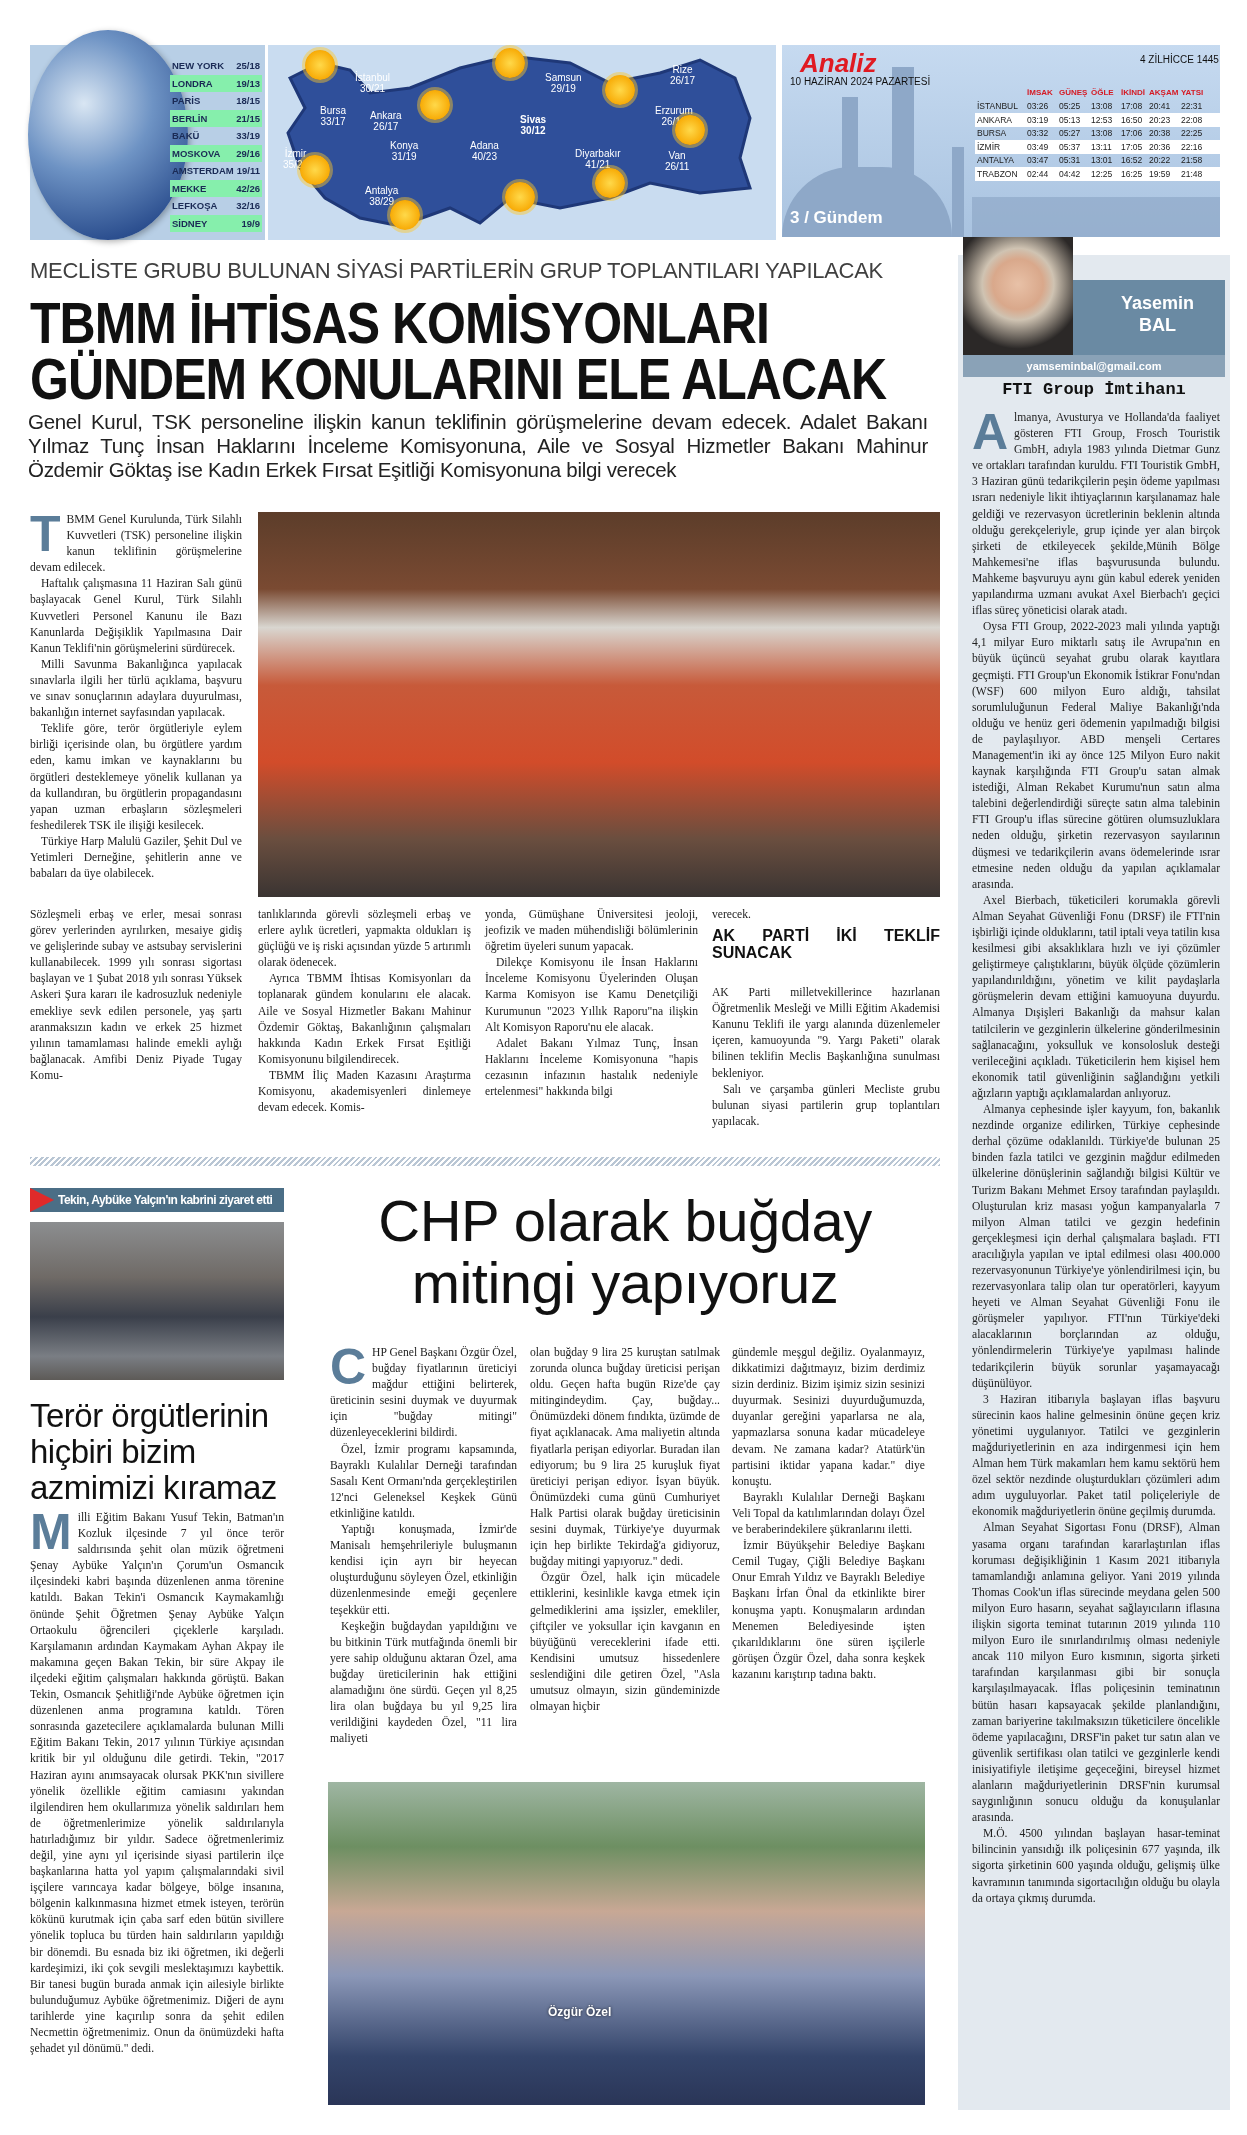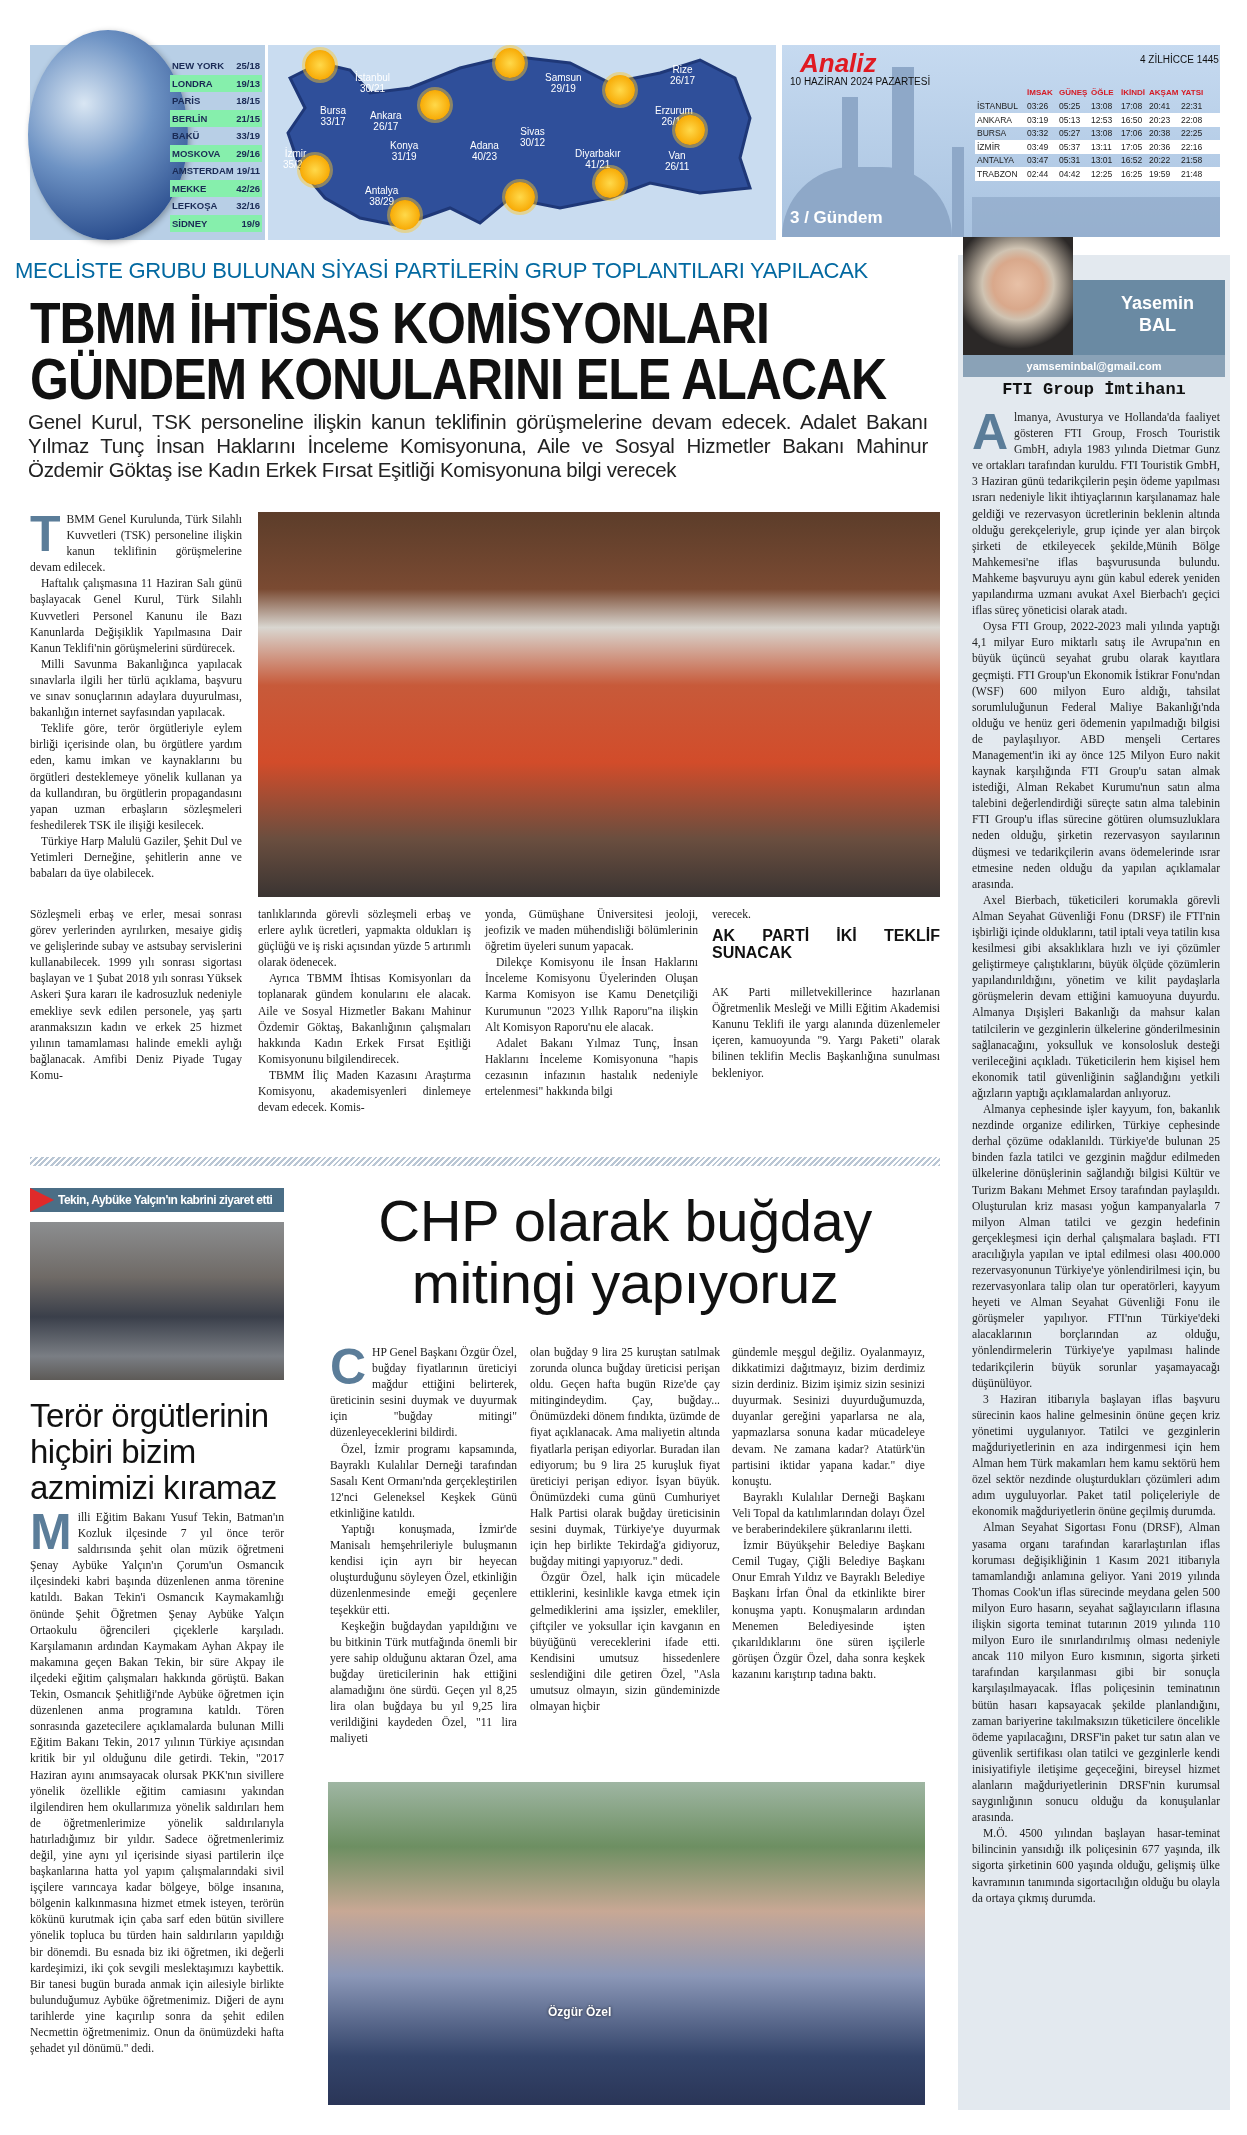--- a/index.html
+++ b/index.html
@@ -23,21 +23,21 @@
 #logo{left:800px;top:48px;font-size:26px;font-weight:900;color:#e01a22;font-family:Liberation Sans, sans-serif;font-style:italic}
 #date-line{left:790px;top:76px;font-size:10px;color:#111}
 #hijri{left:1140px;top:54px;font-size:10px;color:#111}
 #prayer-table{left:975px;top:86px;width:245px;font-size:8.5px;font-family:"Liberation Sans",sans-serif}
 .prow{display:grid;grid-template-columns:50px 32px 32px 30px 28px 32px 30px;height:13.5px;align-items:center;padding-left:2px}
 .prow.alt{background:#fff}
 .prow.head span{color:#d51a24;font-weight:bold;font-size:8px}
 #section-label{left:790px;top:208px;font-size:17px;color:#fff;font-weight:bold;font-family:"Liberation Sans",sans-serif}
 
 
-#kicker{left:15px;top:258px;width:900px;font-size:22px;color:#0369a1;letter-spacing:-0.3px;white-space:nowrap;font-family:"Liberation Sans",sans-serif}
+#kicker{left:30px;top:258px;width:900px;font-size:22px;color:#404040;letter-spacing:-0.3px;white-space:nowrap;font-family:"Liberation Sans",sans-serif}
 #headline1,#headline2{left:30px;width:900px;font-size:50px;font-weight:900;color:#111;font-family:"Liberation Sans",sans-serif;letter-spacing:-1px;white-space:nowrap;transform:scaleY(1.15);transform-origin:top left}
 #headline1{top:290px}
 #headline2{top:346px}
 #deck{left:28px;top:410px;width:900px;font-size:20.5px;line-height:24px;color:#222;font-family:"Liberation Sans",sans-serif;text-align:justify;letter-spacing:-0.3px}
 
 
 .txt{font-size:11.6px;line-height:16.1px;text-align:justify;hyphens:auto;color:#222}
 .txt p{text-indent:11px}
 .txt p.first{text-indent:0}
 .drop{float:left;font-family:"Liberation Sans",sans-serif;font-weight:bold;color:#5b7d99;font-size:50px;line-height:40px;margin:2px 6px 0 0}
@@ -240,20 +240,21 @@
       <p class="first">yonda, Gümüşhane Üniversitesi jeoloji, jeofizik ve maden mühendisliği bölümlerinin öğretim üyeleri sunum yapacak.</p>
       <p>Dilekçe Komisyonu ile İnsan Haklarını İnceleme Komisyonu Üyelerinden Oluşan Karma Komisyon ise Kamu Denetçiliği Kurumunun "2023 Yıllık Raporu"na ilişkin Alt Komisyon Raporu'nu ele alacak.</p>
       <p>Adalet Bakanı Yılmaz Tunç, İnsan Haklarını İnceleme Komisyonuna "hapis cezasının infazının hastalık nedeniyle ertelenmesi" hakkında bilgi</p>
     </div>
   </div>
 <div class="abs txt" id="col4">
   <p class="first">verecek.</p>
   <div id="sub-ak">AK PARTİ İKİ TEKLİF SUNACAK</div>
   <div>
       <p class="first">AK Parti milletvekillerince hazırlanan Öğretmenlik Mesleği ve Milli Eğitim Akademisi Kanunu Teklifi ile yargı alanında düzenlemeler içeren, kamuoyunda "9. Yargı Paketi" olarak bilinen teklifin Meclis Başkanlığına sunulması bekleniyor.</p>
+      <p>Salı ve çarşamba günleri Mecliste grubu bulunan siyasi partilerin grup toplantıları yapılacak.</p>
     </div>
 </div>
 <div class="abs hatch" id="hatch1"></div>
 
 <div class="abs" id="col-bg"></div>
 <div class="abs" id="author-band"></div>
 <div class="abs" id="author-photo"></div>
 <div class="abs" id="author-name">
   <div>Yasemin</div>
   <div>BAL</div>
@@ -334,21 +335,21 @@
 <div class="city" style="left: 365px; top: 185px;">
     <div>Antalya</div>
     <div>38/29</div>
   </div>
 <div class="sun" style="left: 390px; top: 200px;"></div>
 <div class="city" style="left: 545px; top: 72px;">
     <div>Samsun</div>
     <div>29/19</div>
   </div>
 <div class="sun" style="left: 495px; top: 48px;"></div>
-<div class="city" style="left: 520px; top: 126px;">
+<div class="city" style="left: 520px; top: 114px; font-weight: bold;">
     <div>Sivas</div>
     <div>30/12</div>
   </div>
 <div class="city" style="left: 470px; top: 140px;">
     <div>Adana</div>
     <div>40/23</div>
   </div>
 <div class="sun" style="left: 505px; top: 182px;"></div>
 <div class="city" style="left: 575px; top: 148px;">
     <div>Diyarbakır</div>

